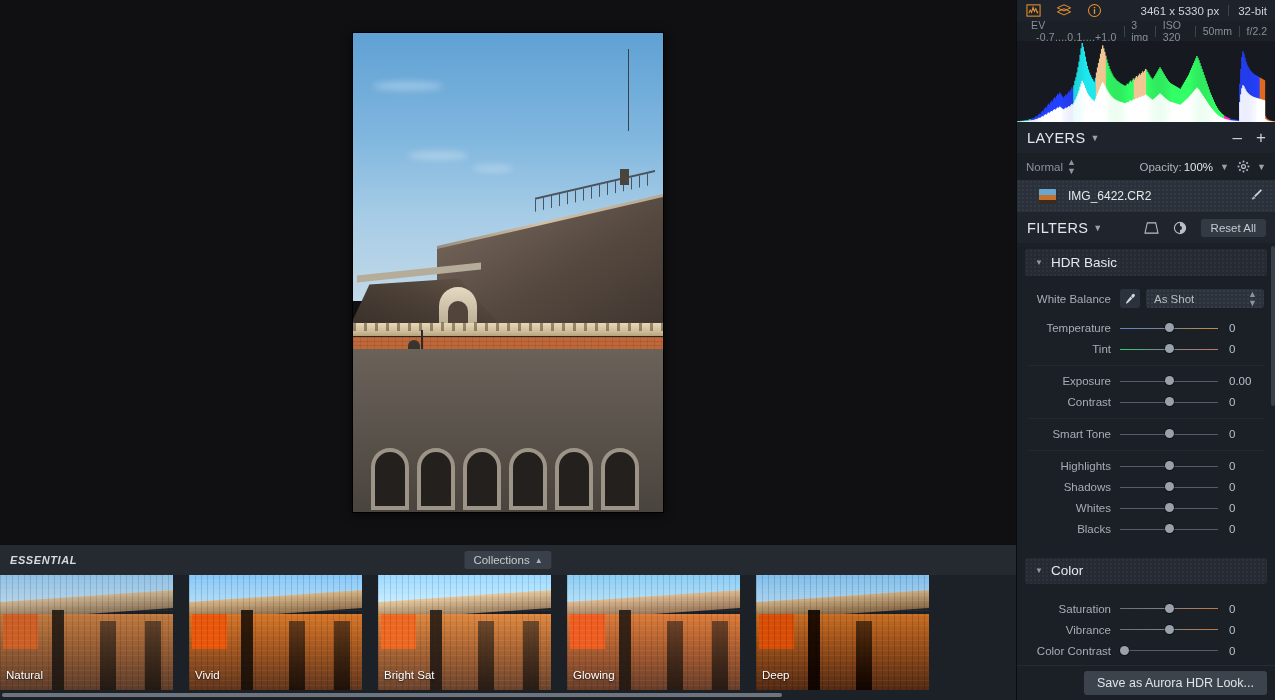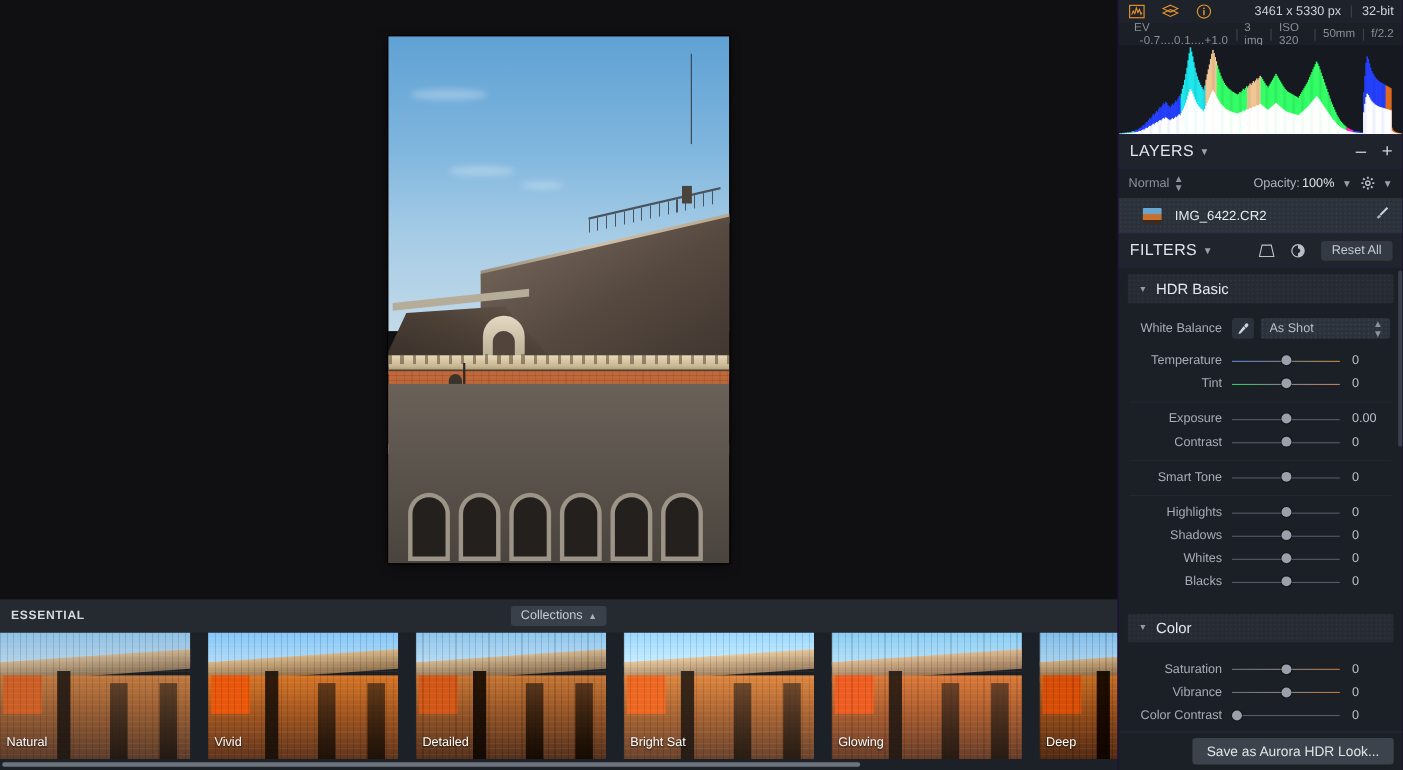--- a/index.html
+++ b/index.html
@@ -159,21 +159,21 @@
     width: 1016px; height: 155px;
     background: #1c2027;
   }
   .presets-head {
     position: relative; height: 30px;
     display: flex; align-items: center;
     padding: 0 10px;
     background: #252a31;
   }
   .presets-title {
-    font-size: 11px; letter-spacing: .6px; color: #d6dae0; font-weight: 600;
+    font-size: 11px; letter-spacing: .6px; color: #d6dae0; font-weight: 600; font-style: italic;
   }
   .collections-btn {
     position: absolute; left: 50%; transform: translateX(-50%);
     background: #3a4049; color: #c6cbd2;
     font-size: 11.5px; padding: 3px 9px; border-radius: 3px;
     display: flex; align-items: center; gap: 5px; cursor: pointer;
   }
   .caret-up { font-size: 8px; color: #aab1ba; }
   .preset-row {
     display: flex; height: 115px; overflow: hidden;
@@ -211,21 +211,21 @@
   }
   .strip-thumb {
     position: absolute; left: 2px; top: 3px; height: 4px; width: 780px;
     background: #6d747d; border-radius: 2px; cursor: pointer;
   }
 
   
   .right-panel {
     position: absolute; left: 1016px; top: 0;
     width: 259px; height: 700px;
-    background: #4c1d95;
+    background: #ffffff;
     border-left: 1px solid #0a0c10;
     display: flex; flex-direction: column;
   }
   .top-tools {
     height: 21px; background: #1e222a;
     display: flex; align-items: center; padding-left: 9px;
     position: relative;
   }
   .tool-ico { margin-right: 15px; display: flex; align-items: center; cursor: pointer; }
   .meta-right {
@@ -446,33 +446,20 @@
           <div class="pv-wall"></div>
             <div class="pv-orange"></div>
           <div class="pv-tex"></div>
             <div class="pv-dark"></div>
           <div class="pv-col" style="left:58%"></div>
             <div class="pv-col" style="left:84%"></div>
         </div>
         <span class="preset-label">Vivid</span>
       </div>
 
-      <div class="preset-cell">
-        <div class="pv" style="filter:contrast(1.15) brightness(.98)">
-          <div class="pv-sky"></div>
-            <div class="pv-roof"></div>
-          <div class="pv-wall"></div>
-            <div class="pv-orange"></div>
-          <div class="pv-tex"></div>
-            <div class="pv-dark"></div>
-          <div class="pv-col" style="left:58%"></div>
-            <div class="pv-col" style="left:84%"></div>
-        </div>
-        <span class="preset-label">Detailed</span>
-      </div>
 
       <div class="preset-cell">
         <div class="pv" style="filter:brightness(1.12) saturate(1.1)">
           <div class="pv-sky"></div>
             <div class="pv-roof"></div>
           <div class="pv-wall"></div>
             <div class="pv-orange"></div>
           <div class="pv-tex"></div>
             <div class="pv-dark"></div>
           <div class="pv-col" style="left:58%"></div>

